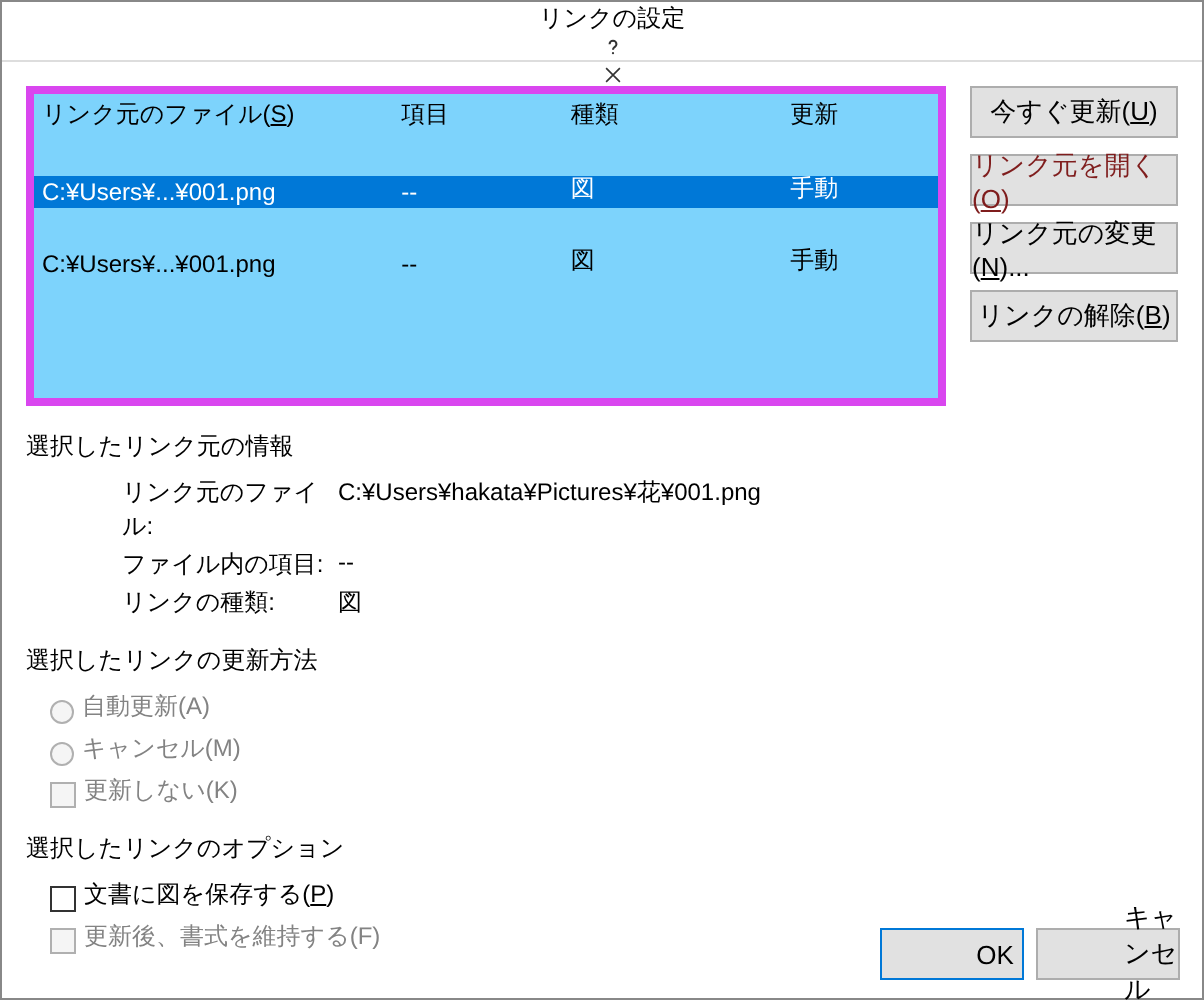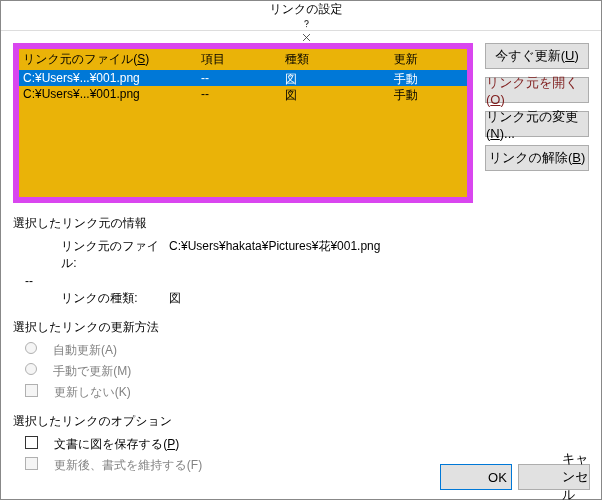--- a/index.html
+++ b/index.html
@@ -2,38 +2,38 @@
 <html><head>
 <meta charset="utf-8">
 <style>
   * { box-sizing: border-box; margin: 0; padding: 0; }
   body { width: 602px; height: 500px; font-family: "MS UI Gothic", "Meiryo", sans-serif; font-size: 12px; background: #fff; border: 1px solid #888; color: #000; overflow: hidden; }
   .titlebar { height: 30px; display: flex; align-items: center; padding-left: 10px; background: #fff; border-bottom: 1px solid #ddd; flex-direction: column; }
   .titlebar .title { flex: 1; font-size: 12px; }
   .tbtn { width: 46px; height: 30px; display: flex; align-items: center; justify-content: center; color: #333; }
   .main { padding: 12px 12px 10px 12px; }
   .listarea { display: flex; }
-  .listbox { width: 460px; height: 160px; border: 6px solid #d946ef; background: #eab308; }
+  .listbox { width: 460px; height: 160px; border: 4px solid #d946ef; background: #7dd3fc; }
   .lh { display: flex; padding: 2px 4px; }
   .lh div { font-size: 12px; }
-  .row { display: flex; padding: 1px 4px; height: 16px; align-items: flex-start; }
+  .row { display: flex; padding: 1px 4px; height: 16px; align-items: flex-end; margin-top: 20px; }
   .row.sel { background: #0078d7; color: #fff; }
   .c1 { width: 180px; overflow: hidden; white-space: nowrap; }
   .c2 { width: 85px; }
   .c3 { width: 110px; }
   .c4 { width: 70px; }
   .rbtns { margin-left: 12px; display: flex; flex-direction: column; gap: 8px; }
   .btn { border: 1px solid #adadad; background: #e1e1e1; height: 26px; width: 104px; font-size: 13px; display: flex; align-items: center; justify-content: center; }
   .btn.dis { color: #7f1d1d; }
   .grp { margin-top: 12px; }
   .grp-title { font-size: 12px; margin-bottom: 6px; position: relative; }
   .grp-title::after { content: ""; position: absolute; top: 50%; height: 1px; background: #ccc; margin-left: 6px; }
   .kv { display: flex; margin: 2px 0 2px 12px; }
   .kv .k { width: 108px; margin-left: 36px; }
-  .radio, .chk { display: flex; align-items: flex-start; margin: 4px 0 4px 12px; gap: 16px; }
+  .radio, .chk { display: flex; align-items: flex-end; margin: 4px 0 4px 12px; gap: 4px; }
   .radio-ind { width: 12px; height: 12px; border: 1px solid #b0b0b0; border-radius: 50%; background: #f5f5f5; }
   .chk-ind { width: 13px; height: 13px; border: 1px solid #333; background: #fff; }
   .chk.dis .chk-ind { border-color: #b0b0b0; background: #f5f5f5; }
   .dis-txt { color: #838383; }
   .footer { position: absolute; bottom: 10px; right: 12px; display: flex; gap: 6px; }
   .btn.footer-btn { width: 72px; padding-left: 43px; }
   .btn.primary { border: 1px solid #0078d7; }
   .underline { text-decoration: underline; }
   .help-icon svg, .close-icon svg { width: 11px; height: 11px; }
 </style>
@@ -99,37 +99,38 @@
     </div>
   </div>
 
   <div class="grp">
     <div class="grp-title">選択したリンク元の情報</div>
     <div class="kv">
         <div class="k">リンク元のファイル:</div>
         <div>C:¥Users¥hakata¥Pictures¥花¥001.png</div>
       </div>
     <div class="kv">
+        <div class="k">ファイル内の項目:</div>
         <div>--</div>
       </div>
     <div class="kv">
         <div class="k">リンクの種類:</div>
         <div>図</div>
       </div>
   </div>
 
   <div class="grp">
     <div class="grp-title">選択したリンクの更新方法</div>
     <div class="radio">
         <div class="radio-ind"></div>
         <span class="dis-txt">自動更新(A)</span>
       </div>
     <div class="radio">
         <div class="radio-ind"></div>
-        <span class="dis-txt">手動で更新(M)</span>
+        <span class="dis-txt">キャンセル(M)</span>
       </div>
     <div class="chk dis">
         <div class="chk-ind"></div>
         <span class="dis-txt">更新しない(K)</span>
       </div>
   </div>
 
   <div class="grp">
     <div class="grp-title">選択したリンクのオプション</div>
     <div class="chk">

